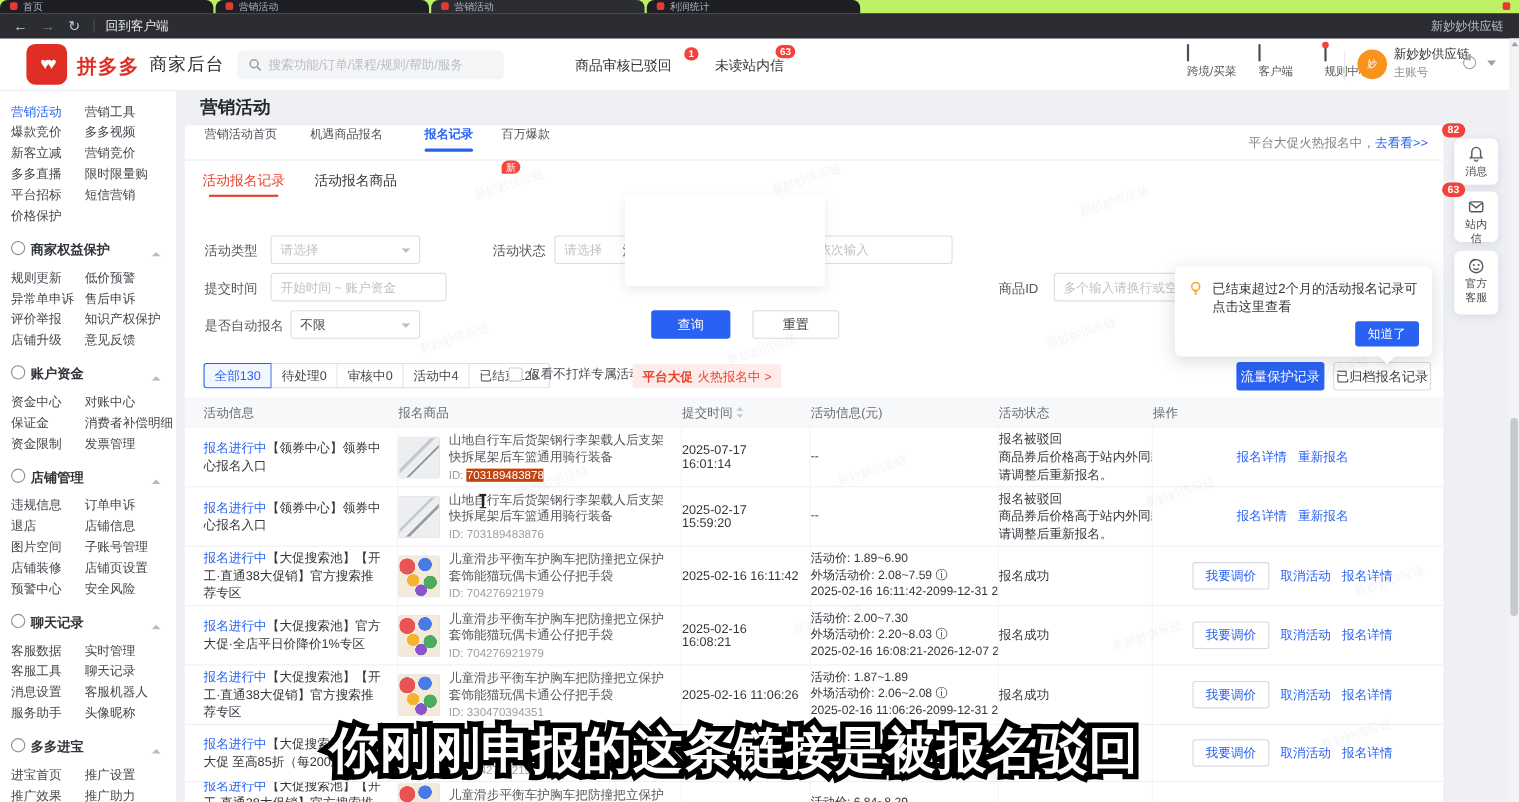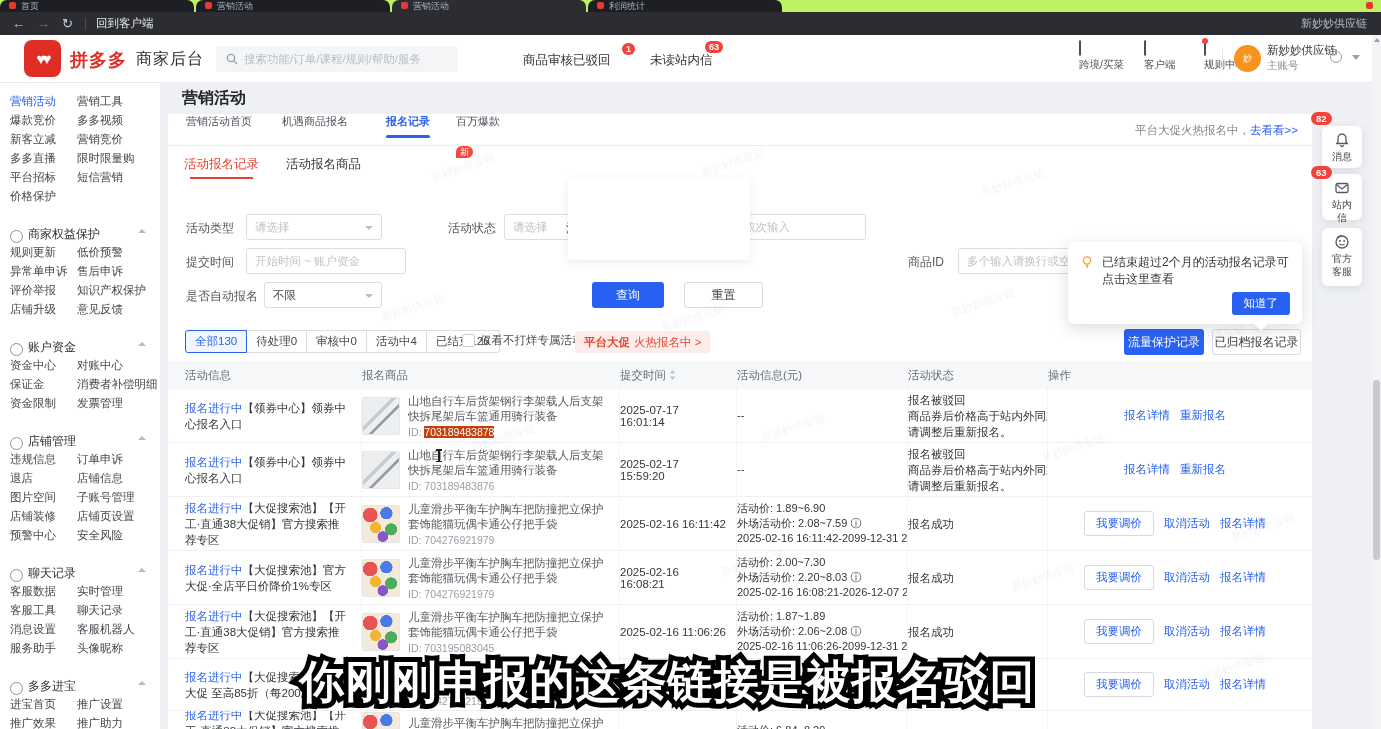--- a/index.html
+++ b/index.html
@@ -36,21 +36,21 @@
 #avatar{position:absolute;left:1234px;top:10px;width:27px;height:27px;border-radius:50%;background:#f7931e;color:#fff;font-size:9px;display:flex;align-items:center;justify-content:center}
 #acctname{position:absolute;left:1267px;top:8px;font-size:11.5px;color:#333;line-height:14px}
 #acctrole{position:absolute;left:1267px;top:24px;font-size:10.5px;color:#8b8f96}
 #pwr{position:absolute;left:1330px;top:16px;width:12px;height:12px;border:1.4px solid #9aa0a8;border-radius:50%}
 #pwr::after{content:"";position:absolute;left:4px;top:-3px;width:1.6px;height:6px;background:#fff;box-shadow:inset 0 0 0 2px #9aa0a8}
 .chev{width:0;height:0;border-left:4px solid transparent;border-right:4px solid transparent;border-top:5px solid #9aa0a8}
 #acctchev{position:absolute;left:1352px;top:20px}
 
 #sidebar{position:absolute;top:82px;left:0;width:160px;bottom:0;background:#fff;overflow:hidden;padding:10px 0 0 10px;z-index:2}
 .sgroup{margin-bottom:13px}
-.sheader{position:relative;display:flex;align-items:flex-end;gap:5px;height:24px;font-size:12px;color:#2f3338;font-weight:400;padding-right:28px}
+.sheader{position:relative;display:flex;align-items:flex-start;gap:5px;height:24px;font-size:12px;color:#2f3338;font-weight:700;padding-right:28px}
 .sheader .gic{width:13px;height:13px;border:1.2px solid #8b9099;border-radius:50%;flex:none}
 .sheader .up{width:0;height:0;border-left:4px solid transparent;border-right:4px solid transparent;border-bottom:4px solid #b6bac2;position:absolute;right:14px;top:10px}
 .srow{display:flex;height:19px;align-items:center;font-size:11.5px;color:#44474d}
 .srow .c1{width:67px;white-space:nowrap;overflow:hidden}
 .srow .c2{white-space:nowrap;overflow:hidden}
 .srow .active{color:#2961f2}
 
 #pagetitle{position:absolute;left:182px;top:88px;font-size:16px;font-weight:700;color:#24272c;z-index:2}
 #card{position:absolute;left:168px;top:114px;width:1144px;height:615px;background:#fff;z-index:2;overflow:hidden}
 #tabsrow{position:absolute;left:0;top:0;width:100%;height:32px;border-bottom:1px solid #ebedf0}
@@ -516,21 +516,21 @@
           </div>
   </div>
         <div class="trow" style="height:54px">
     <div class="tcell">
             <div class="camp"><span class="pfx">报名进行中</span>【大促搜索池】【开工·直通38大促销】官方搜索推荐专区</div>
           </div>
     <div class="tcell prod">
       <span class="thumb toys"></span>
       <div style="min-width:0">
               <div class="ptitle">儿童滑步平衡车护胸车把防撞把立保护套饰能猫玩偶卡通公仔把手袋</div>
-              <div class="pid">ID: <span class="">703195083045</span></div>
+              <div class="pid">ID: <span class="">330470394351</span></div>
             </div>
     </div>
     <div class="tcell timec">2025-02-16 11:06:26</div>
     <div class="tcell pricec">
             <div class="pl">活动价: 1.87~1.89</div>
             <div class="pl">外场活动价: 2.06~2.08 ⓘ</div>
             <div class="pl">2025-02-16 11:06:26-2099-12-31 23:59:59</div>
           </div>
     <div class="tcell statc">
             <div class="sl">报名成功</div>

